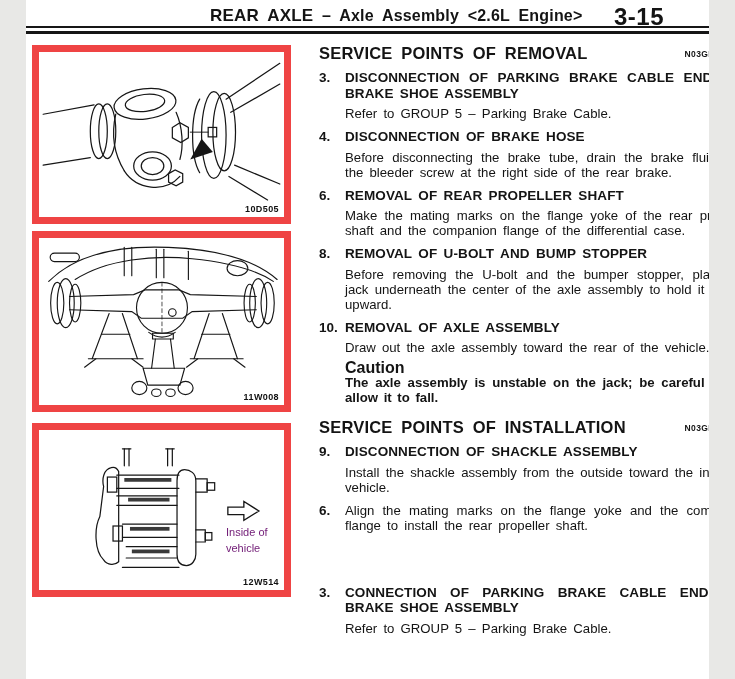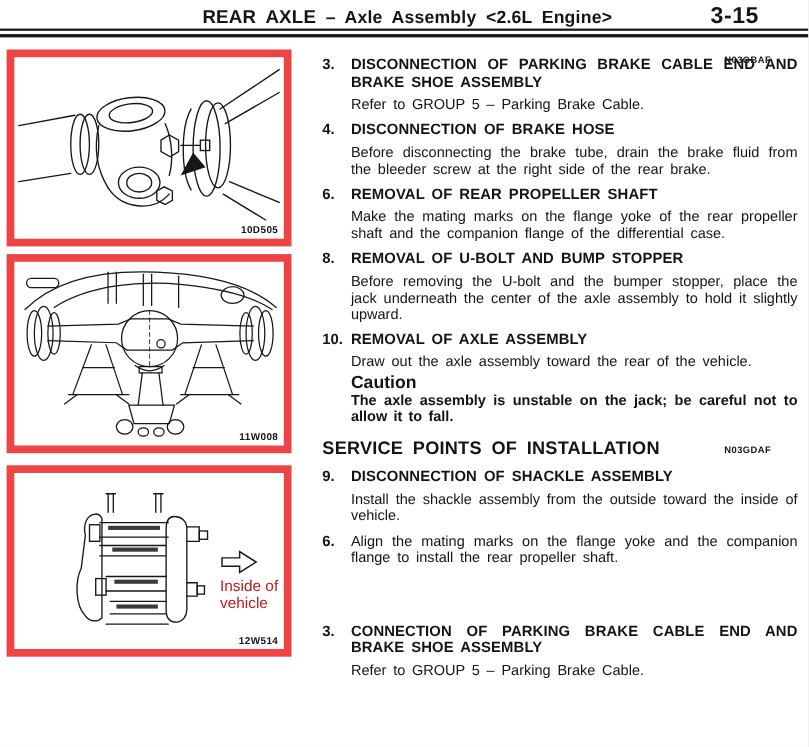--- a/index.html
+++ b/index.html
@@ -1,39 +1,39 @@
 <!DOCTYPE html>
 <html><head>
 <meta charset="utf-8">
 <style>
   * { margin:0; padding:0; box-sizing:border-box; }
   html,body { background:#e8e8e6; }
   .page {
-    position:relative; width:735px; height:679px; margin:0 auto;
+    position:relative; width:683px; height:679px; margin:0 auto;
     background:#ffffff; overflow:hidden;
     font-family:"Liberation Sans", sans-serif; color:#141414;text-decoration:underline;
   }
   
   .hdr-title { position:absolute; top:6px; left:184px; white-space:nowrap;
     font-weight:bold; font-size:16px; letter-spacing:.2px; word-spacing:4px; }
   .hdr-title .t-main { font-size:17px; }
   .hdr-page { position:absolute; top:3px; right:45px;
-    font-weight:bold; font-size:21px; letter-spacing:.5px; }
+    font-weight:bold; font-size:24px; letter-spacing:.5px; }
   .rule-thin  { position:absolute; top:26px; left:0; width:735px; height:2px; background:#161616; }
   .rule-thick { position:absolute; top:31px; left:0; width:735px; height:3px; background:#161616; }
   
   .figure { position:absolute; left:6px; width:259px; border:7px solid #ef4444; background:#fff; }
   .fig-1 { top:45px;  height:179px; }
   .fig-2 { top:231px; height:181px;padding-left:19px; }
   .fig-3 { top:423px; height:174px; }
   .figure svg { position:absolute; left:0; top:0; width:100%; height:100%; }
   .fig-code { position:absolute; right:5px; bottom:3px;
     font-size:9px; font-weight:bold; letter-spacing:.4px; color:#111; }
   .fig-annot { position:absolute; left:187px; top:94px; width:70px;
-    font-size:14px; line-height:16px; color:#b91c1c; }
+    font-size:11px; line-height:16px; color:#701a75; }
   
   .content { position:absolute; left:293px; top:44px; width:432px; }
   .sec-head-row { position:relative; margin-bottom:7px; }
   .sec-head { font-size:16.5px; font-weight:bold; letter-spacing:.2px; word-spacing:4px; }
   .sec-code { position:absolute; right:24px; top:5px;
     font-size:8.5px; font-weight:bold; letter-spacing:.4px; }
   .sec-2 { margin-top:13px; }
   .item { position:relative; padding-left:26px; margin-bottom:8px; }
   .item-num { position:absolute; left:0; top:0; font-weight:bold; font-size:13.5px; }
   .item-title { font-weight:bold; font-size:13.5px; line-height:15.5px;
@@ -173,20 +173,21 @@
       </g>
       <path d="M198,82 h17 v-6 l16,10 l-16,10 v-6 h-17 z" fill="none" stroke="#161616" stroke-width="1.4"></path>
     </svg>
     <div class="fig-annot">Inside of vehicle</div>
     <div class="fig-code">12W514</div>
   </div>
 
   <div class="content">
 
     <div class="sec-head-row">
+      <span class="sec-head">SERVICE POINTS OF REMOVAL</span>
       <span class="sec-code">N03GBAF</span>
     </div>
 
     <div class="item">
       <span class="item-num">3.</span>
       <div class="item-title">DISCONNECTION OF PARKING BRAKE CABLE END AND BRAKE SHOE ASSEMBLY</div>
       <div class="item-body">Refer to GROUP 5 – Parking Brake Cable.</div>
     </div>
 
     <div class="item">

